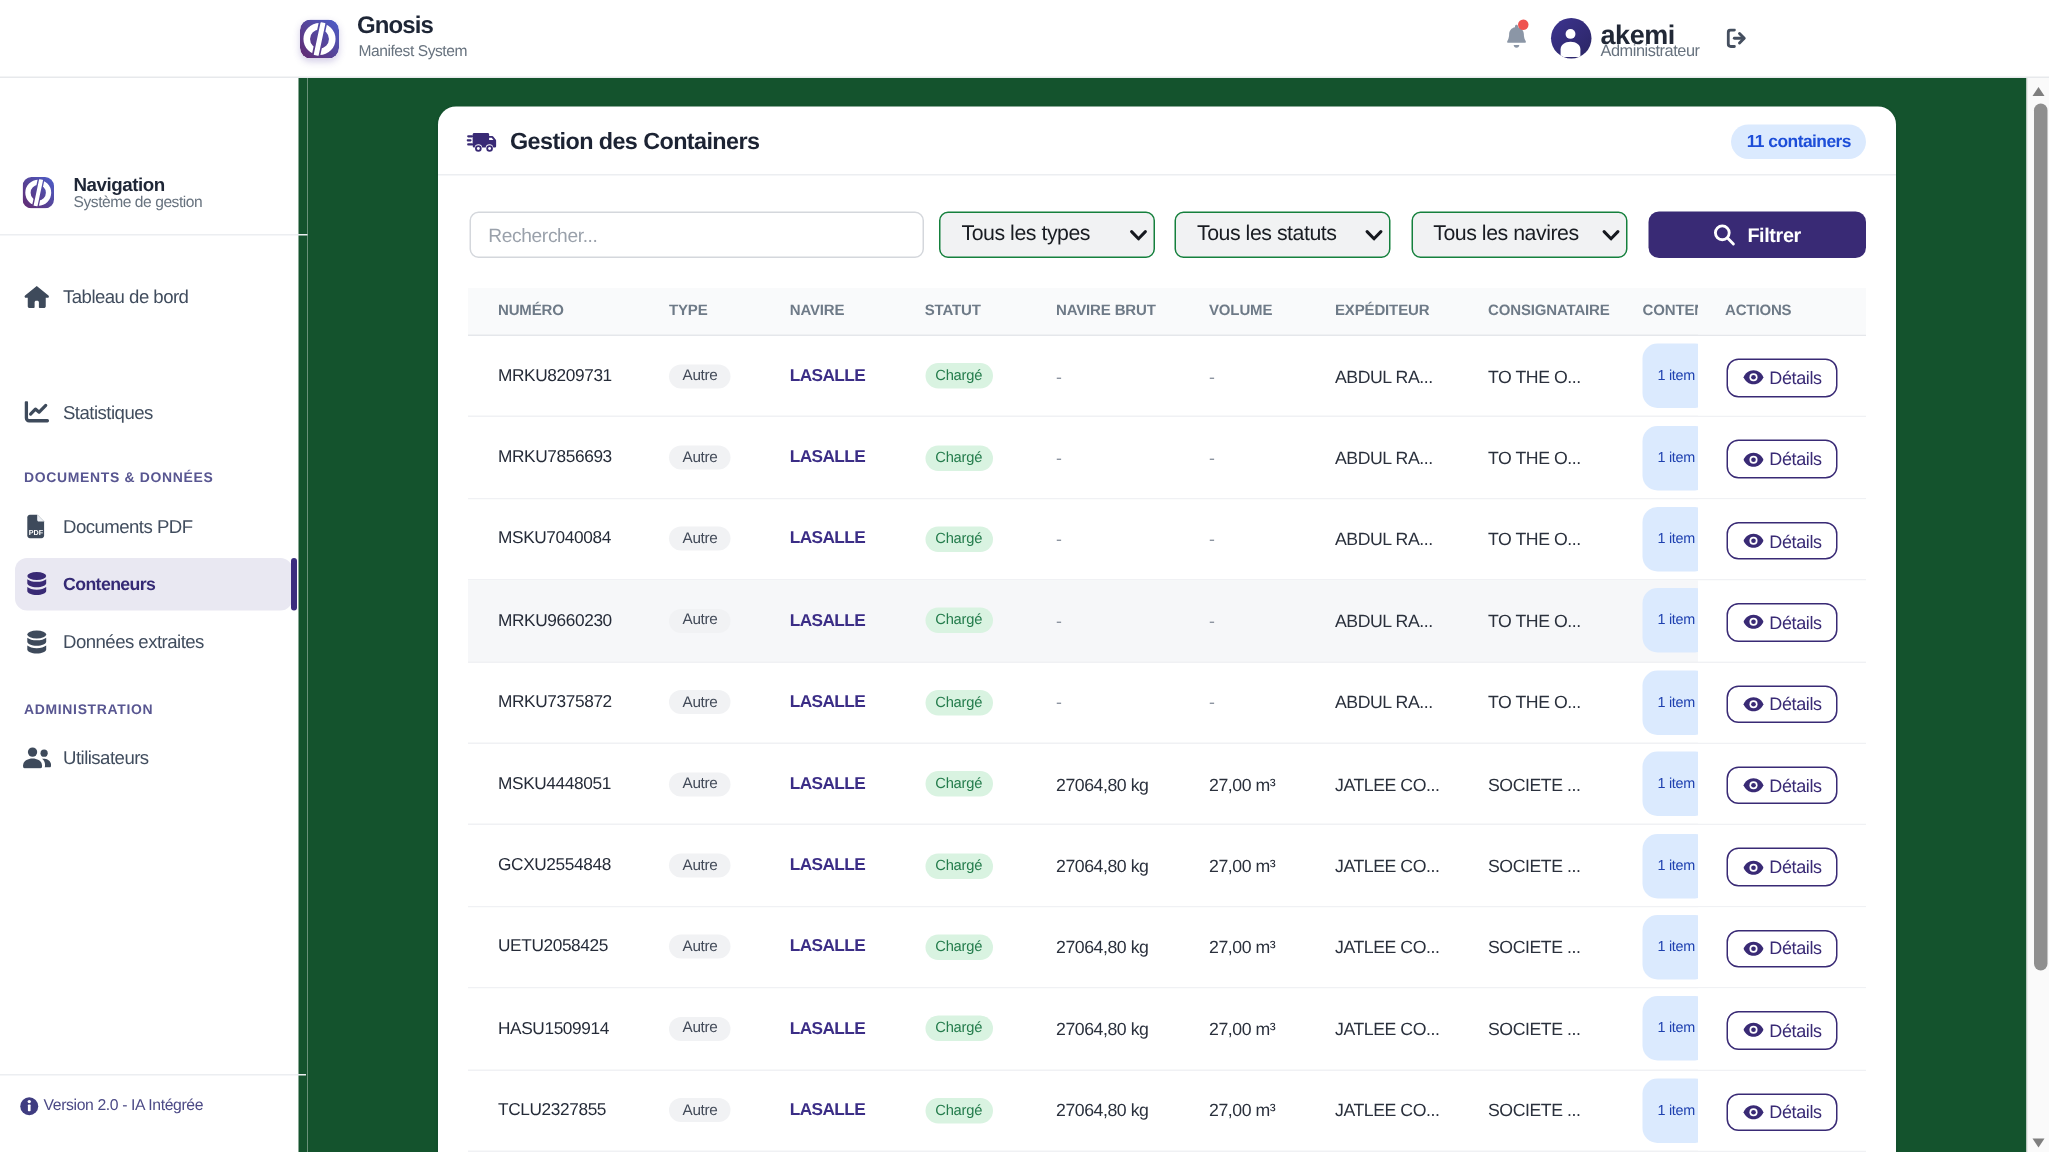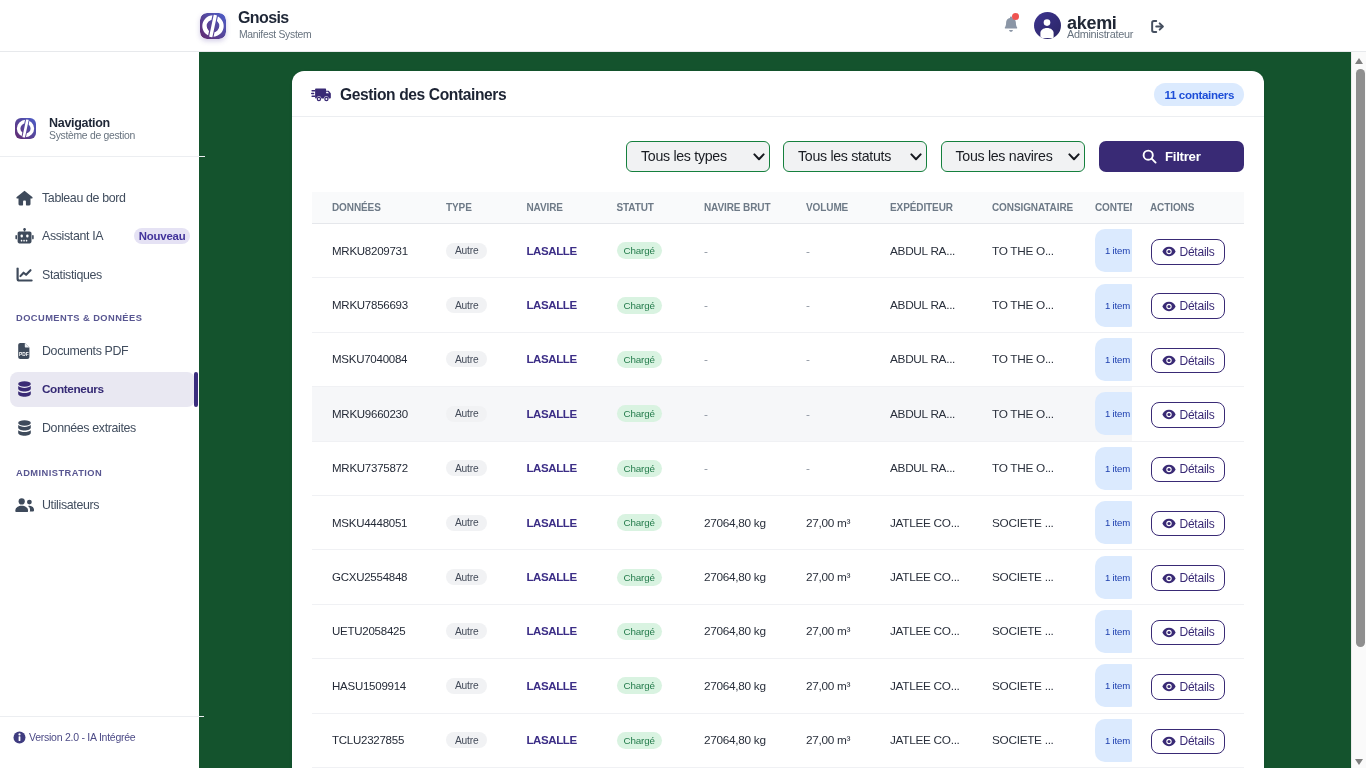--- a/index.html
+++ b/index.html
@@ -142,42 +142,20 @@
   <div class="div1"></div>
 
   <div class="mitem" style="top:128px">
       <span class="mic">
         <svg width="17" height="16" viewBox="0 0 17 16">
 <path fill="#3e4a5b" d="M8.5 0.7 16.3 7c.3.25.4.6.26.95-.14.35-.48.57-.88.57h-1.18v5.6c0 .7-.56 1.26-1.25 1.26H10.6c-.38 0-.68-.3-.68-.68v-3.2c0-.58-.47-1.05-1.05-1.05h-.74c-.58 0-1.05.47-1.05 1.05v3.2c0 .38-.3.68-.68.68H3.75c-.69 0-1.25-.56-1.25-1.26V8.52H1.32c-.4 0-.74-.22-.88-.57C.3 7.6.4 7.25.7 7z"></path>
         </svg>
       </span>
       <span class="mtx">Tableau de bord</span>
     </div>
-  <div class="mitem" style="top:166.5px">
-      <span class="mic">
-        <svg width="19" height="16" viewBox="0 0 19 16">
-<g fill="#3e4a5b">
-<rect x="8.8" y="0.2" width="1.5" height="3.4" rx="0.7"></rect>
-<circle cx="9.55" cy="1.2" r="1.2"></circle>
-<path d="M4.4 3.6h10.3c1 0 1.8.8 1.8 1.8v8.2c0 1-.8 1.8-1.8 1.8H4.4c-1 0-1.8-.8-1.8-1.8V5.4c0-1 .8-1.8 1.8-1.8z"></path>
-<rect x="0.4" y="7" width="1.6" height="4.4" rx="0.8"></rect>
-<rect x="17.1" y="7" width="1.6" height="4.4" rx="0.8"></rect>
-</g>
-<rect x="5.6" y="6.4" width="2.3" height="3.1" rx="1.1" fill="#fff"></rect>
-<rect x="11.2" y="6.4" width="2.3" height="3.1" rx="1.1" fill="#fff"></rect>
-<g fill="#fff">
-            <rect x="5.8" y="11.8" width="1.5" height="1.7" rx="0.4"></rect>
-            <rect x="8.3" y="11.8" width="1.5" height="1.7" rx="0.4"></rect>
-            <rect x="10.8" y="11.8" width="1.5" height="1.7" rx="0.4"></rect>
-          </g>
-        </svg>
-      </span>
-      <span class="mtx">Assistant IA</span>
-      <span class="badge-new">Nouveau</span>
-    </div>
   <div class="mitem" style="top:205px">
       <span class="mic">
         <svg width="17" height="15" viewBox="0 0 17 15">
 <path d="M1.6 0.8v10.4c0 1 .8 1.8 1.8 1.8h12.2" fill="none" stroke="#3e4a5b" stroke-width="2.2" stroke-linecap="round"></path>
 <path d="M4.4 8.6 7.6 5.2l2.5 2.1 4.4-4.6" fill="none" stroke="#3e4a5b" stroke-width="2.1" stroke-linecap="round" stroke-linejoin="round"></path>
         </svg>
       </span>
       <span class="mtx">Statistiques</span>
     </div>
 
@@ -257,37 +235,38 @@
 <rect x="0.4" y="8.5" width="4" height="1.5" rx="0.75"></rect>
 </g>
 <circle cx="7.9" cy="12" r="0.95" fill="#fff"></circle>
 <circle cx="15.4" cy="12" r="0.95" fill="#fff"></circle>
 <path d="M15.1 4.8h1.7l1.2 1.5h-2.9z" fill="#fff"></path>
           </svg></span>
       <span class="ttx">Gestion des Containers</span>
       <span class="tbadge">11 containers</span>
     </div>
 
+    <input class="finput" style="left: 20.5px; width: 303.5px;" placeholder="Rechercher...">
     <div class="fsel" style="left:334px">Tous les types<svg width="12" height="8" viewBox="0 0 12 8">
 <path d="M1.4 1.4 6 6.2l4.6-4.8" fill="none" stroke="#16191f" stroke-width="2" stroke-linecap="round" stroke-linejoin="round"></path>
         </svg></div>
     <div class="fsel" style="left:491px">Tous les statuts<svg width="12" height="8" viewBox="0 0 12 8">
 <path d="M1.4 1.4 6 6.2l4.6-4.8" fill="none" stroke="#16191f" stroke-width="2" stroke-linecap="round" stroke-linejoin="round"></path>
         </svg></div>
     <div class="fsel" style="left:648.5px">Tous les navires<svg width="12" height="8" viewBox="0 0 12 8">
 <path d="M1.4 1.4 6 6.2l4.6-4.8" fill="none" stroke="#16191f" stroke-width="2" stroke-linecap="round" stroke-linejoin="round"></path>
         </svg></div>
     <button class="fbtn"><svg width="15" height="15" viewBox="0 0 15 15">
 <circle cx="6.2" cy="6.2" r="4.6" fill="none" stroke="#fff" stroke-width="1.9"></circle>
 <line x1="9.7" y1="9.7" x2="13.6" y2="13.6" stroke="#fff" stroke-width="1.9" stroke-linecap="round"></line>
         </svg>Filtrer</button>
 
     <div id="twrap">
       <div id="thead">
-        <div class="h" style="left:20px">DONNÉES</div>
+        <div class="h" style="left:20px">NUMÉRO</div>
         <div class="h" style="left:134px">TYPE</div>
         <div class="h" style="left:214.5px">NAVIRE</div>
         <div class="h" style="left:304.5px">STATUT</div>
         <div class="h" style="left:392px">NAVIRE BRUT</div>
         <div class="h" style="left:494px">VOLUME</div>
         <div class="h" style="left:578px">EXPÉDITEUR</div>
         <div class="h" style="left:680px">CONSIGNATAIRE</div>
         <div class="h" style="left:783px">CONTENU</div>
         <div class="hact">
             <span>ACTIONS</span>

